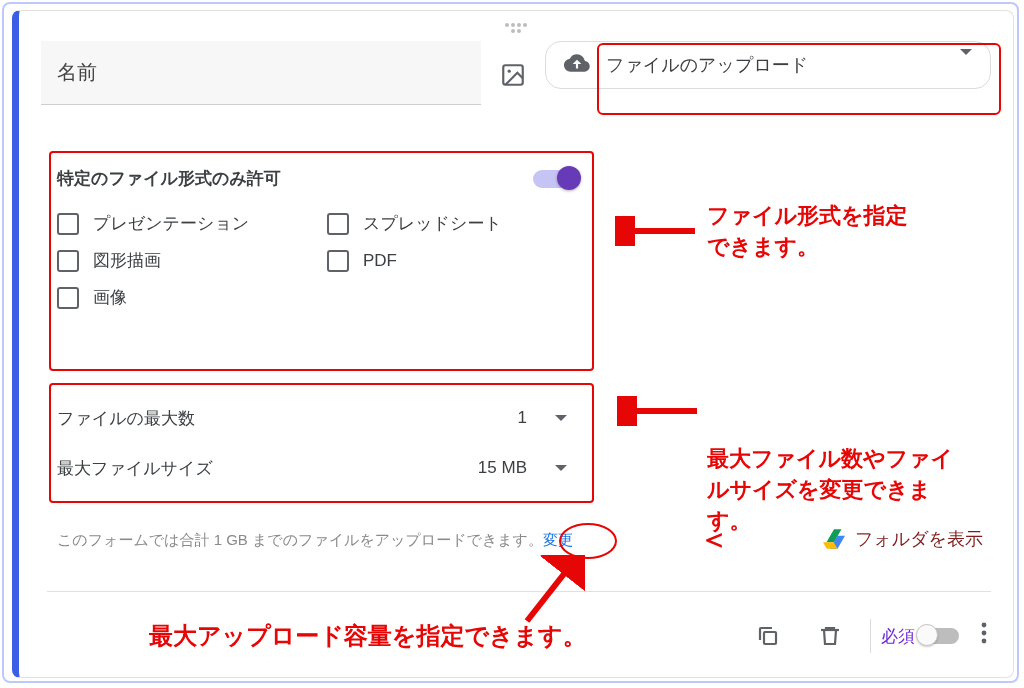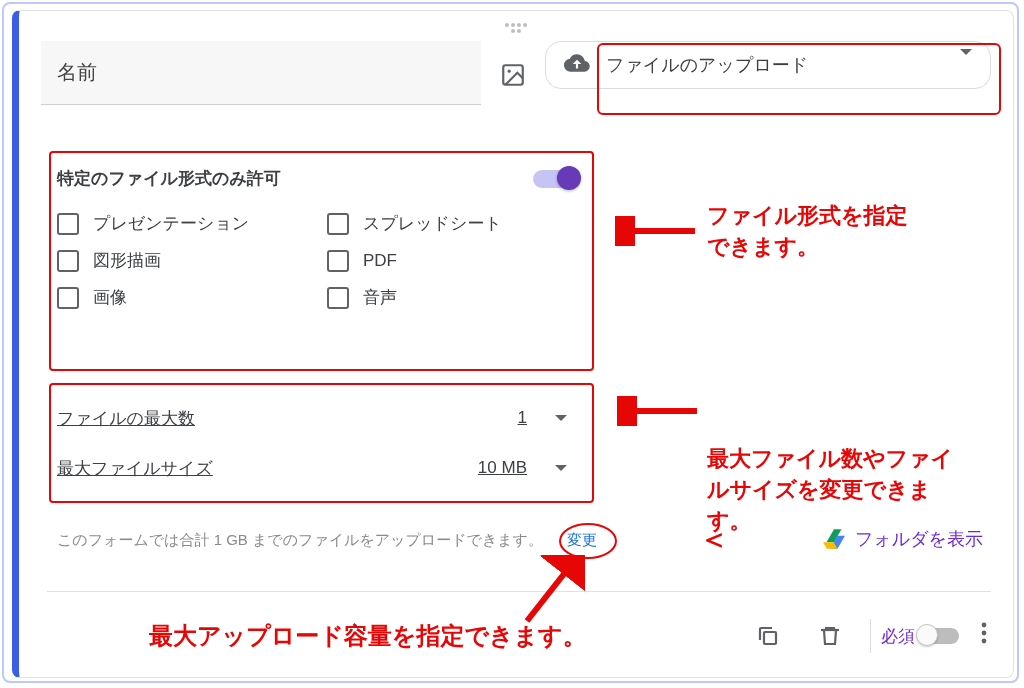--- a/index.html
+++ b/index.html
@@ -87,28 +87,28 @@
   .switch .knob {
     width:24px; height:24px; background:#673ab7; border-radius:50%;
     position:absolute; right:-4px; top:-4px;
     box-shadow:0 1px 3px rgba(0,0,0,.3);
   }
   .checkbox-grid { display:grid; grid-template-columns:1fr 1fr; gap:14px 20px; margin-top:22px; }
   .cb-item { display:flex; align-items:center; gap:14px; font-size:17px; color:#3c4043;}
   .cb-box { width:22px; height:22px; border:2.4px solid #5f6368; border-radius:3px; flex-shrink:0;}
 
   .max-panel { position:absolute; left:38px; top:382px; width:520px; }
-  .max-row { display:flex; align-items:center; justify-content:space-between; height:50px; font-size:17px; color:#3c4043;text-decoration:underline;}
+  .max-row { display:flex; align-items:center; justify-content:space-between; height:50px; font-size:17px; color:#3c4043;}
   .max-value { display:flex; align-items:center; gap:28px; color:#3c4043; padding-right:10px;}
   .chev-down { width:0;height:0;border-left:6px solid transparent;border-right:6px solid transparent;border-top:6px solid #5f6368; }
 
-  .info-row { position:absolute; left:38px; top:520px; font-size:15px; color:#8a8a8a; display:flex; align-items:center; gap:24px;}
+  .info-row { position:absolute; left:38px; top:520px; font-size:15px; color:#8a8a8a; display:flex; align-items:center; gap:0;}
   .link { color:#1a73e8; cursor:pointer;}
 
-  .folder-link { position:absolute; right:30px; top:516px; display:flex; align-items:center; gap:10px; color:#6d28d9; font-size:18px; cursor:pointer;}
+  .folder-link { position:absolute; right:30px; top:516px; display:flex; align-items:center; gap:10px; color:#7f1d1d; font-size:18px; cursor:pointer;}
   .drive-icon svg{display:block;}
 
   .hr { position:absolute; left:28px; right:22px; top:580px; height:1px; background:#e0e0e0; }
 
   .footer {
     position:absolute; left:28px; right:22px; top:600px; height:50px;
     display:flex; align-items:center;
   }
   .footer .spacer { flex:1; }
   .icon-btn { width:44px; height:44px; border:none; background:none; cursor:pointer; color:#5f6368; display:flex; align-items:center; justify-content:center; margin-right:18px;}
@@ -187,39 +187,35 @@
           <span>図形描画</span>
         </label>
       <label class="cb-item">
           <span class="cb-box"></span>
           <span>PDF</span>
         </label>
       <label class="cb-item">
           <span class="cb-box"></span>
           <span>画像</span>
         </label>
-      <label class="cb-item">
-          <span class="cb-box"></span>
-          <span>音声</span>
-        </label>
     </div>
   </div>
 
   <div class="max-panel">
     <div class="max-row">
       <span>ファイルの最大数</span>
       <div class="max-value">
         <span>1</span>
         <span class="chev-down"></span>
       </div>
     </div>
     <div class="max-row">
       <span>最大ファイルサイズ</span>
       <div class="max-value">
-        <span>10 MB</span>
+        <span>15 MB</span>
         <span class="chev-down"></span>
       </div>
     </div>
   </div>
 
   <div class="info-row">
     <span>このフォームでは合計 1 GB までのファイルをアップロードできます。</span>
     <span class="link">変更</span>
   </div>
 

